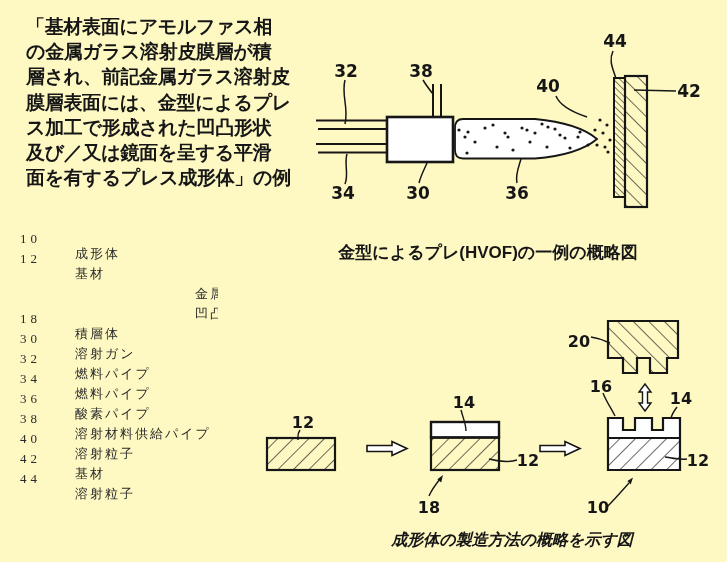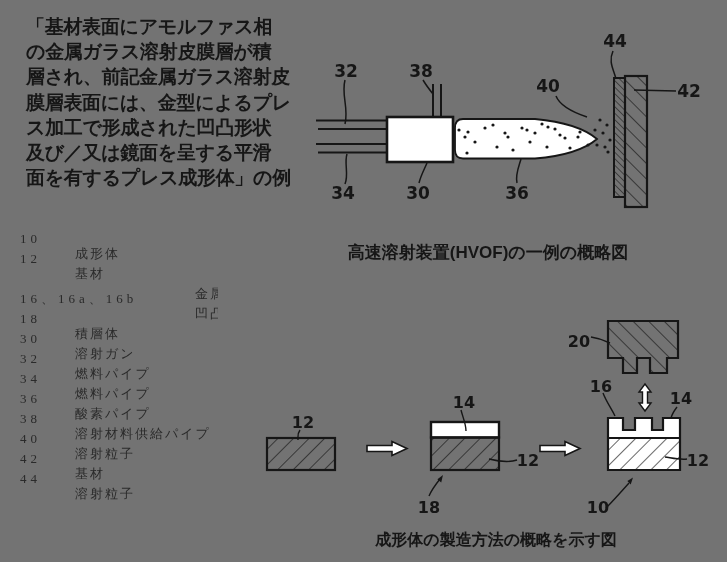--- a/index.html
+++ b/index.html
@@ -1,31 +1,31 @@
 <!DOCTYPE html>
 <html><head>
 <meta charset="utf-8">
 <style>
   html,body{margin:0;padding:0;background:#ffffff;}
-  .page{position:relative;width:727px;height:562px;background:#737373;overflow:hidden;
+  .page{position:relative;width:727px;height:562px;background:#fef9c3;overflow:hidden;
         font-family:"Liberation Sans",sans-serif;color:#161616;}
   .description{position:absolute;left:26px;top:14px;width:272px;
         font-family:"Liberation Sans",sans-serif;font-weight:bold;
         font-size:19px;line-height:25.2px;letter-spacing:-0.3px;
         white-space:pre-line;color:#161616;}
   .ref-list{position:absolute;left:20px;top:229px;width:238px;
         font-family:"Liberation Serif",serif;font-size:13px;color:#2a2a2a;}
   .ref-row{position:relative;height:20px;line-height:20px;white-space:nowrap;}
   .ref-num{letter-spacing:4px;}
   .ref-name{position:absolute;left:55px;top:16px;letter-spacing:2px;font-family:Liberation Mono, monospace;}
   .ref-row.long .ref-name{left:175px;width:23px;overflow:hidden;}
   .caption{position:absolute;font-family:"Liberation Sans",sans-serif;
         font-weight:600;color:#161616;text-align:center;white-space:nowrap;}
   #caption1{left:300px;top:241px;width:376px;font-size:17px;}
-  #caption2{left:308px;top:530px;width:376px;font-size:16px;}
+  #caption2{left:324px;top:530px;width:376px;font-size:16px;font-style:italic;}
   svg{position:absolute;overflow:visible;}
   #fig1{left:300px;top:10px;}
   #fig2{left:255px;top:300px;}
   .fig-label{font-family:"DejaVu Sans",sans-serif;font-weight:bold;fill:#161616;}
   .f1{font-size:17px;}
   .f2{font-size:16px;}
 </style>
 </head>
 <body>
 
@@ -36,21 +36,21 @@
 層され、前記金属ガラス溶射皮
 膜層表面には、金型によるプレ
 ス加工で形成された凹凸形状
 及び／又は鏡面を呈する平滑
 面を有するプレス成形体」の例</div>
 
   <div class="ref-list" id="ref-list">
       <div class="ref-row"><span class="ref-num">10</span><span class="ref-name">成形体</span></div>
       <div class="ref-row"><span class="ref-num">12</span><span class="ref-name">基材</span></div>
       <div class="ref-row long"><span class="ref-name">金属</span></div>
-      <div class="ref-row long"><span class="ref-num">16、16a、16b</span><span class="ref-name">凹凸</span></div>
+      <div class="ref-row long"><span class="ref-name">凹凸</span></div>
       <div class="ref-row"><span class="ref-num">18</span><span class="ref-name">積層体</span></div>
       <div class="ref-row"><span class="ref-num">30</span><span class="ref-name">溶射ガン</span></div>
       <div class="ref-row"><span class="ref-num">32</span><span class="ref-name">燃料パイプ</span></div>
       <div class="ref-row"><span class="ref-num">34</span><span class="ref-name">燃料パイプ</span></div>
       <div class="ref-row"><span class="ref-num">36</span><span class="ref-name">酸素パイプ</span></div>
       <div class="ref-row"><span class="ref-num">38</span><span class="ref-name">溶射材料供給パイプ</span></div>
       <div class="ref-row"><span class="ref-num">40</span><span class="ref-name">溶射粒子</span></div>
       <div class="ref-row"><span class="ref-num">42</span><span class="ref-name">基材</span></div>
       <div class="ref-row"><span class="ref-num">44</span><span class="ref-name">溶射粒子</span></div>
     </div>
@@ -139,21 +139,21 @@
         <text x="421" y="77" text-anchor="middle" class="fig-label f1">38</text>
         <text x="548" y="92" text-anchor="middle" class="fig-label f1">40</text>
         <text x="615" y="47" text-anchor="middle" class="fig-label f1">44</text>
         <text x="689" y="97" text-anchor="middle" class="fig-label f1">42</text>
         <text x="343" y="199" text-anchor="middle" class="fig-label f1">34</text>
         <text x="418" y="199" text-anchor="middle" class="fig-label f1">30</text>
         <text x="517" y="199" text-anchor="middle" class="fig-label f1">36</text>
       </g>
   </svg>
 
-  <div class="caption" id="caption1">高速溶射装置(HVOF)の一例の概略図</div>
+  <div class="caption" id="caption1">金型によるプレ(HVOF)の一例の概略図</div>
 
   <svg id="fig2" width="472" height="230" viewBox="255 300 472 230">
     <defs>
       <pattern id="hatchProc" width="11" height="11" patternUnits="userSpaceOnUse" patternTransform="rotate(45)">
         <line x1="0" y1="0" x2="0" y2="11" stroke="#161616" stroke-width="1.3"></line>
       </pattern>
       <pattern id="hatchMold" width="11" height="11" patternUnits="userSpaceOnUse" patternTransform="rotate(-45)">
         <line x1="0" y1="0" x2="0" y2="11" stroke="#161616" stroke-width="1.3"></line>
       </pattern>
     </defs>

